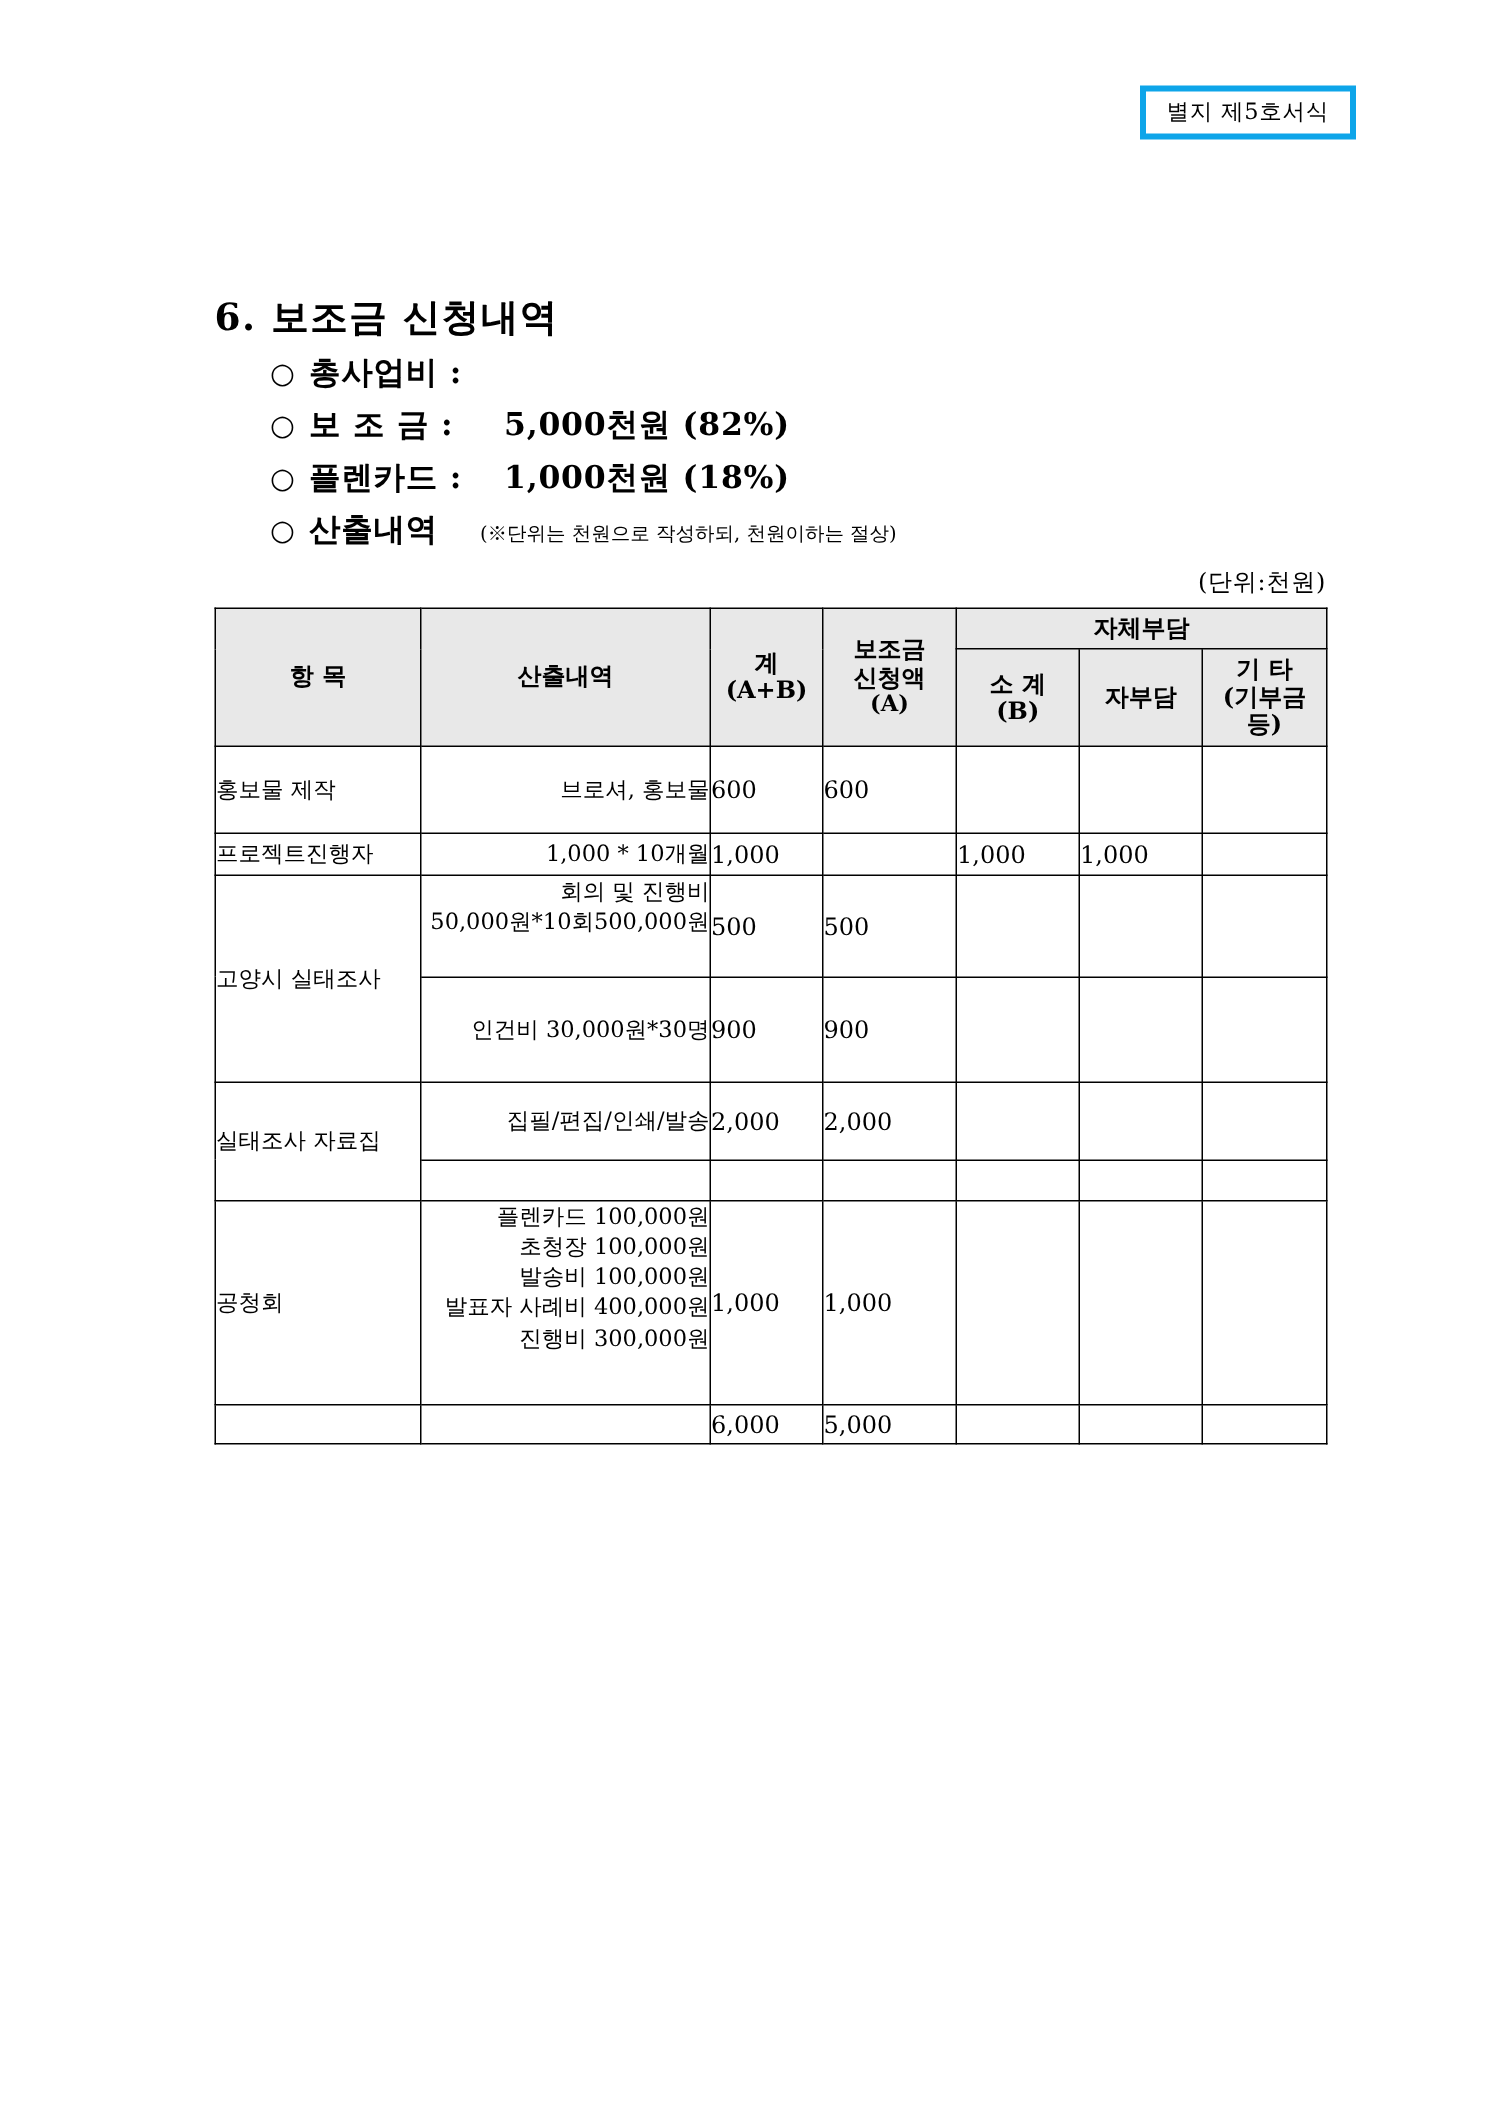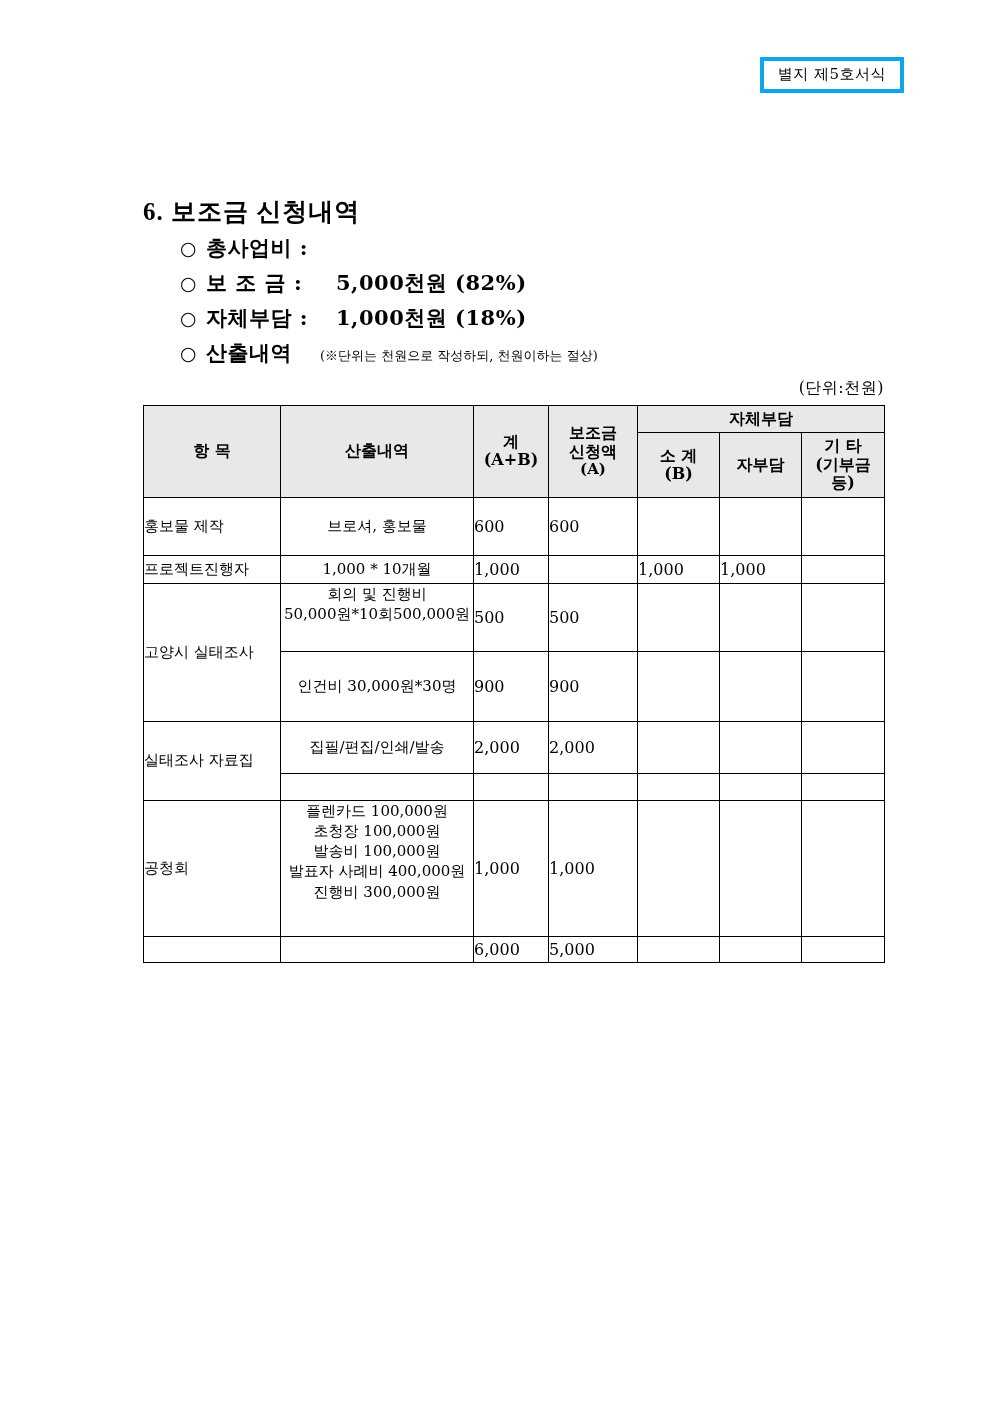--- a/index.html
+++ b/index.html
@@ -36,21 +36,20 @@
   }
 
   
   .section-title {
     position: absolute;
     top: 195px;
     left: 143px;
     font-size: 25px;
     font-weight: bold;
     letter-spacing: 1px;
-    font-family: Liberation Serif, serif;
   }
 
   
   .bullets {
     position: absolute;
     top: 234px;
     left: 180px;
     width: 700px;
   }
   .bullet-row {
@@ -120,21 +119,21 @@
   .cell-item {
     text-align: left;
     padding: 4px 4px 4px 6px;
     font-size: 15px;
     vertical-align: top;
   }
   .cell-item.mid {
     vertical-align: middle;
   }
   .cell-detail {
-    text-align: center;
+    text-align: right;
     padding: 4px 4px 4px 6px;
     font-size: 15px;
     line-height: 1.35;
     vertical-align: middle;
   }
   .cell-detail.top {
     vertical-align: top;
   }
   .cell-num {
     font-size: 16px;
@@ -165,21 +164,21 @@
       <span class="bullet-mark">○</span>
       <span class="bullet-label">총사업비 :</span>
     </div>
     <div class="bullet-row">
       <span class="bullet-mark">○</span>
       <span class="bullet-label">보 조 금 :</span>
       <span class="bullet-value">5,000천원 (82%)</span>
     </div>
     <div class="bullet-row">
       <span class="bullet-mark">○</span>
-      <span class="bullet-label">자체부담 :</span>
+      <span class="bullet-label">플렌카드 :</span>
       <span class="bullet-value">1,000천원 (18%)</span>
     </div>
     <div class="bullet-row">
       <span class="bullet-mark">○</span>
       <span class="bullet-label">산출내역</span>
       <span class="bullet-note">(※단위는 천원으로 작성하되, 천원이하는 절상)</span>
     </div>
   </div>
 
   <div class="unit-note">(단위:천원)</div>

